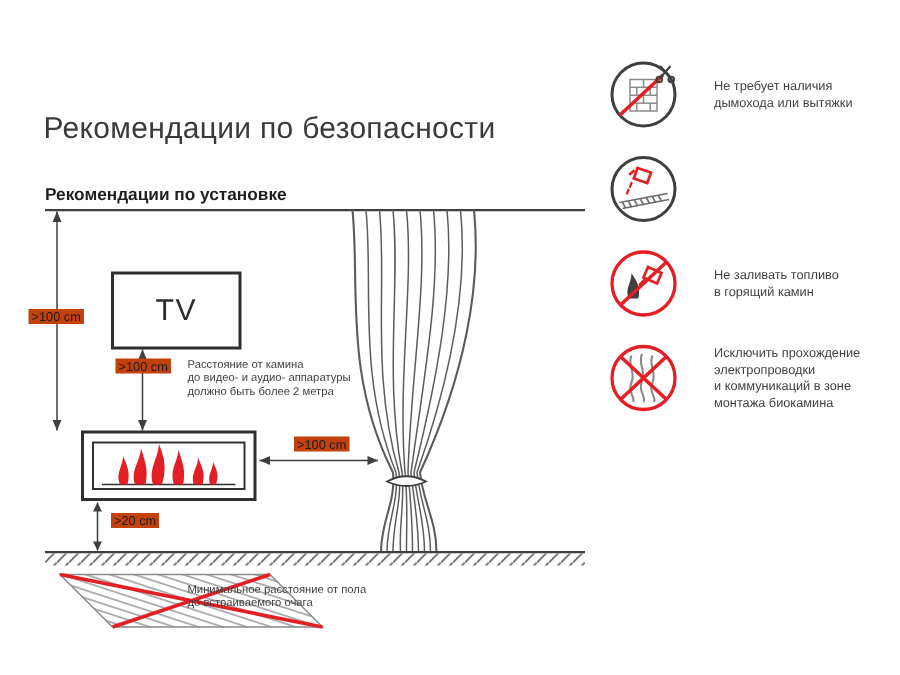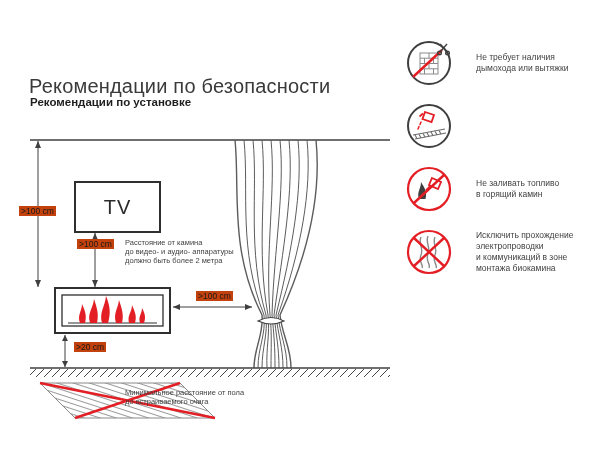--- a/index.html
+++ b/index.html
@@ -6,21 +6,21 @@
   html,body { width:600px; height:450px; }
   body {
     position:relative; background:#ffffff; overflow:hidden;
     font-family:"Liberation Sans", sans-serif; color:#3f3f3f;
   }
   .page-title {
     position:absolute; left:29px; top:42px;
     font-size:20px; font-weight:400; color:#3a3a3a; letter-spacing:.2px;margin-top:33px;
   }
   .section-title {
-    position:absolute; left:30px; top:96px;
+    position:absolute; left:30px; top:124px;
     font-size:11.5px; font-weight:bold; color:#1f1f1f;
   }
   .diagram-svg { position:absolute; left:30px; top:135px; }
   .dim-label {
     position:absolute; font-size:8.5px; font-weight:normal; color:#1a1a1a;
     background:#c2410c; padding:0 2px; white-space:nowrap;
   }
   .note {
     position:absolute; font-size:7.5px; line-height:9px; color:#3f3f3f;
     white-space:pre-line;

